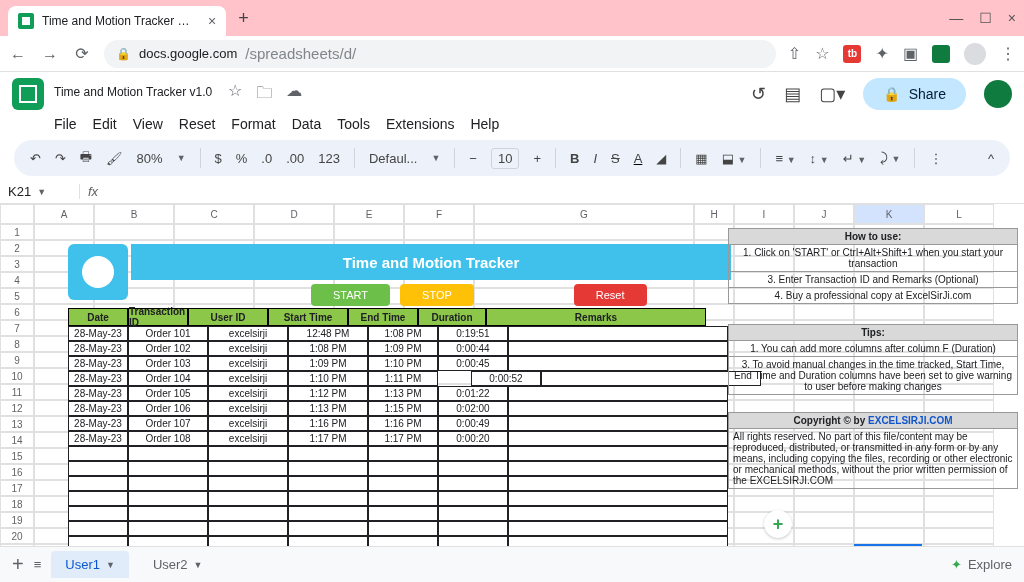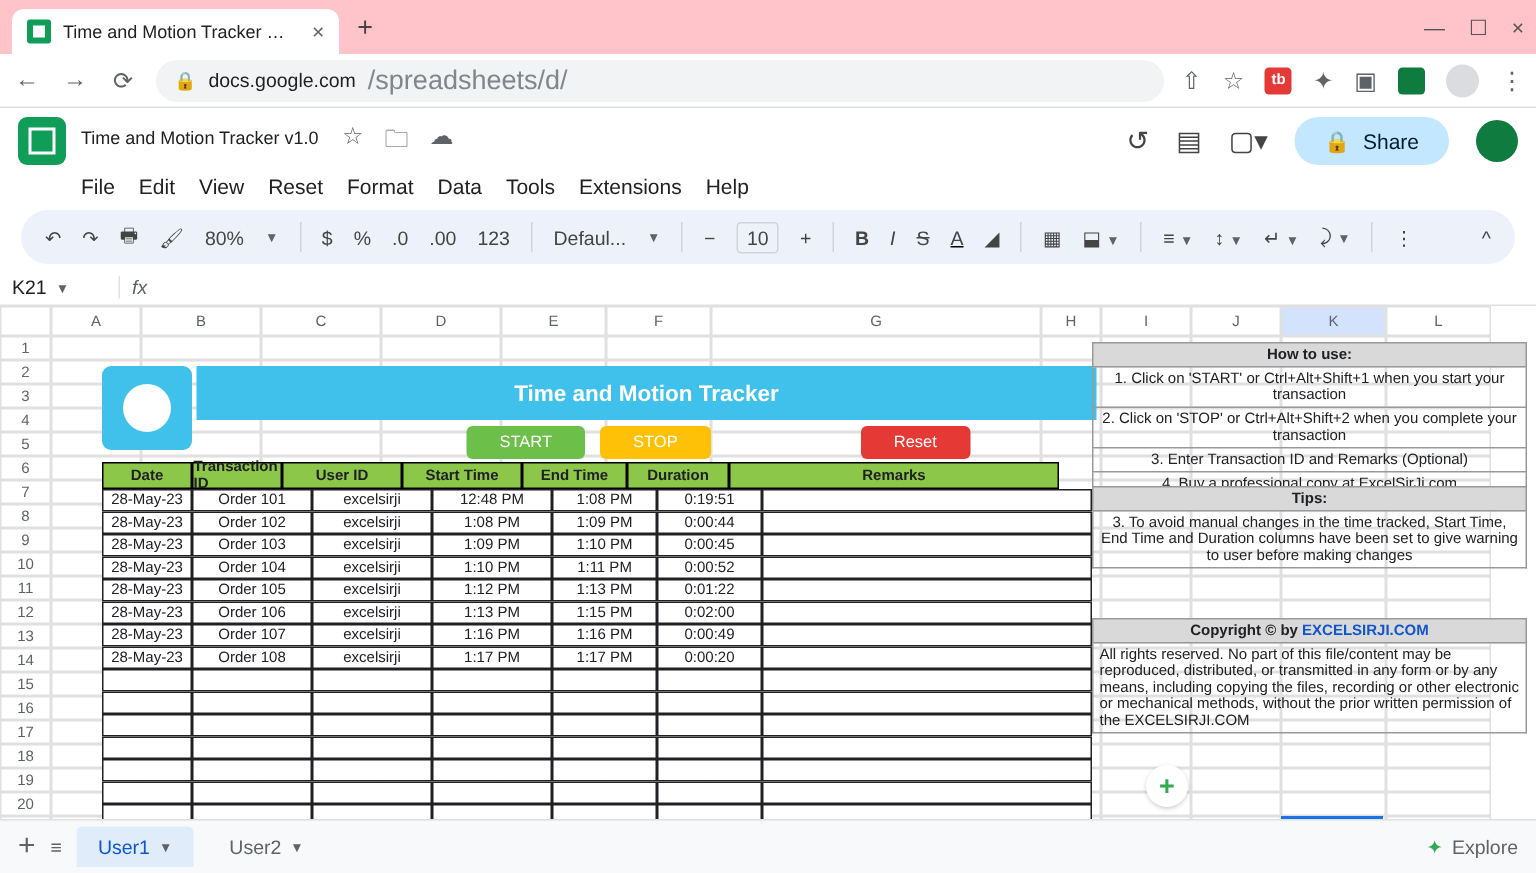--- a/index.html
+++ b/index.html
@@ -14,21 +14,21 @@
 .tab .close { margin-left: 8px; font-size: 14px; color: #5f6368; }
 .newtab { margin-left: 12px; font-size: 18px; color: #444; }
 .wincontrols { position: absolute; right: 8px; display: flex; gap: 16px; color: #555; font-size: 14px; }
 
 
 .urlbar { height: 36px; display: flex; align-items: center; padding: 0 8px; gap: 12px; border-bottom: 1px solid #e0e0e0; background: #fff; }
 .urlbar .navbtn { color: #5f6368; font-size: 16px; width: 20px; text-align: center; }
 .addr { flex: 1; display: flex; align-items: center; background: #f1f3f4; border-radius: 16px; height: 28px; padding: 0 12px; gap: 8px; }
 .addr .lock { color: #5f6368; font-size: 12px; }
 .addr .domain { color: #202124; font-size: 13px; }
-.addr .path { color: #80868b; font-size: 18px; }
+.addr .path { color: #80868b; font-size: 15px; }
 .urlbar .actions { display: flex; align-items: center; gap: 14px; color: #5f6368; font-size: 16px; }
 .extbox { width: 18px; height: 18px; background: #e53935; border-radius: 3px; display:flex; align-items:center; justify-content:center; color:#fff; font-size:10px; font-weight:bold;}
 .greenext { width: 18px; height: 18px; background: #0f7b3e; border-radius: 3px; }
 .profdot { width: 22px; height: 22px; border-radius: 50%; background: #dadce0; }
 
 
 .sheets-hdr { display: flex; align-items: center; padding: 6px 12px 0 12px; gap: 10px; }
 .sheets-logo { width: 32px; height: 32px; background: #0f9d58; border-radius: 6px; display: flex; align-items: center; justify-content: center; }
 .sheets-logo::after { content: ""; width: 14px; height: 14px; border: 2px solid #fff; }
 .sheets-title-area { flex: 1; }
@@ -621,21 +621,21 @@
             <div class="dc colE" style="width: 70px;">1:10 PM</div>
             <div class="dc colF" style="width: 70px;">0:00:45</div>
             <div class="dc colG" style="width: 220px;"></div>
           </div>
           <div class="drow">
             <div class="dc colA" style="width: 60px;">28-May-23</div>
             <div class="dc colB" style="width: 80px;">Order 104</div>
             <div class="dc colC" style="width: 80px;">excelsirji</div>
             <div class="dc colD" style="width: 80px;">1:10 PM</div>
             <div class="dc colE" style="width: 70px;">1:11 PM</div>
-            <div class="dc colF" style="width: 70px;">0:00:52</div>
+            <div class="dc colF" style="width: 70px; margin-left: 33px;">0:00:52</div>
             <div class="dc colG" style="width: 220px;"></div>
           </div>
           <div class="drow">
             <div class="dc colA" style="width: 60px;">28-May-23</div>
             <div class="dc colB" style="width: 80px;">Order 105</div>
             <div class="dc colC" style="width: 80px;">excelsirji</div>
             <div class="dc colD" style="width: 80px;">1:12 PM</div>
             <div class="dc colE" style="width: 70px;">1:13 PM</div>
             <div class="dc colF" style="width: 70px;">0:01:22</div>
             <div class="dc colG" style="width: 220px;"></div>
@@ -727,26 +727,26 @@
             <div class="dc colC" style="width: 80px;"></div>
             <div class="dc colD" style="width: 80px;"></div>
             <div class="dc colE" style="width: 70px;"></div>
             <div class="dc colF" style="width: 70px;"></div>
             <div class="dc colG" style="width: 220px;"></div>
           </div>
         </div>
         <div class="sidebox" style="top:4px">
         <div class="hdr">How to use:</div>
         <div class="line">1. Click on 'START' or Ctrl+Alt+Shift+1 when you start your transaction</div>
-        <div class="line">2. Click on 'STOP' or Ctrl+Alt+Shift+2 when you complete your transaction</div>
         <div class="line">3. Enter Transaction ID and Remarks (Optional)</div>
         <div class="line">4. Buy a professional copy at ExcelSirJi.com</div>
       </div>
         <div class="sidebox" style="top:100px">
         <div class="hdr">Tips:</div>
+        <div class="line">1. You can add more columns after column F (Duration)</div>
         <div class="line">3. To avoid manual changes in the time tracked, Start Time, End Time and Duration columns have been set to give warning to user before making changes</div>
       </div>
         <div class="sidebox copyright" style="top:188px">
         <div class="hdr"><span>Copyright © by </span><a>EXCELSIRJI.COM</a></div>
         <div class="line fine">All rights reserved. No part of this file/content may be reproduced, distributed, or transmitted in any form or by any means, including copying the files, recording or other electronic or mechanical methods, without the prior written permission of the EXCELSIRJI.COM</div>
       </div>
         <div class="activecell" id="activecell" style="left: 820px; top: 320px;"></div>
       </div>
   </div>
 </div>

